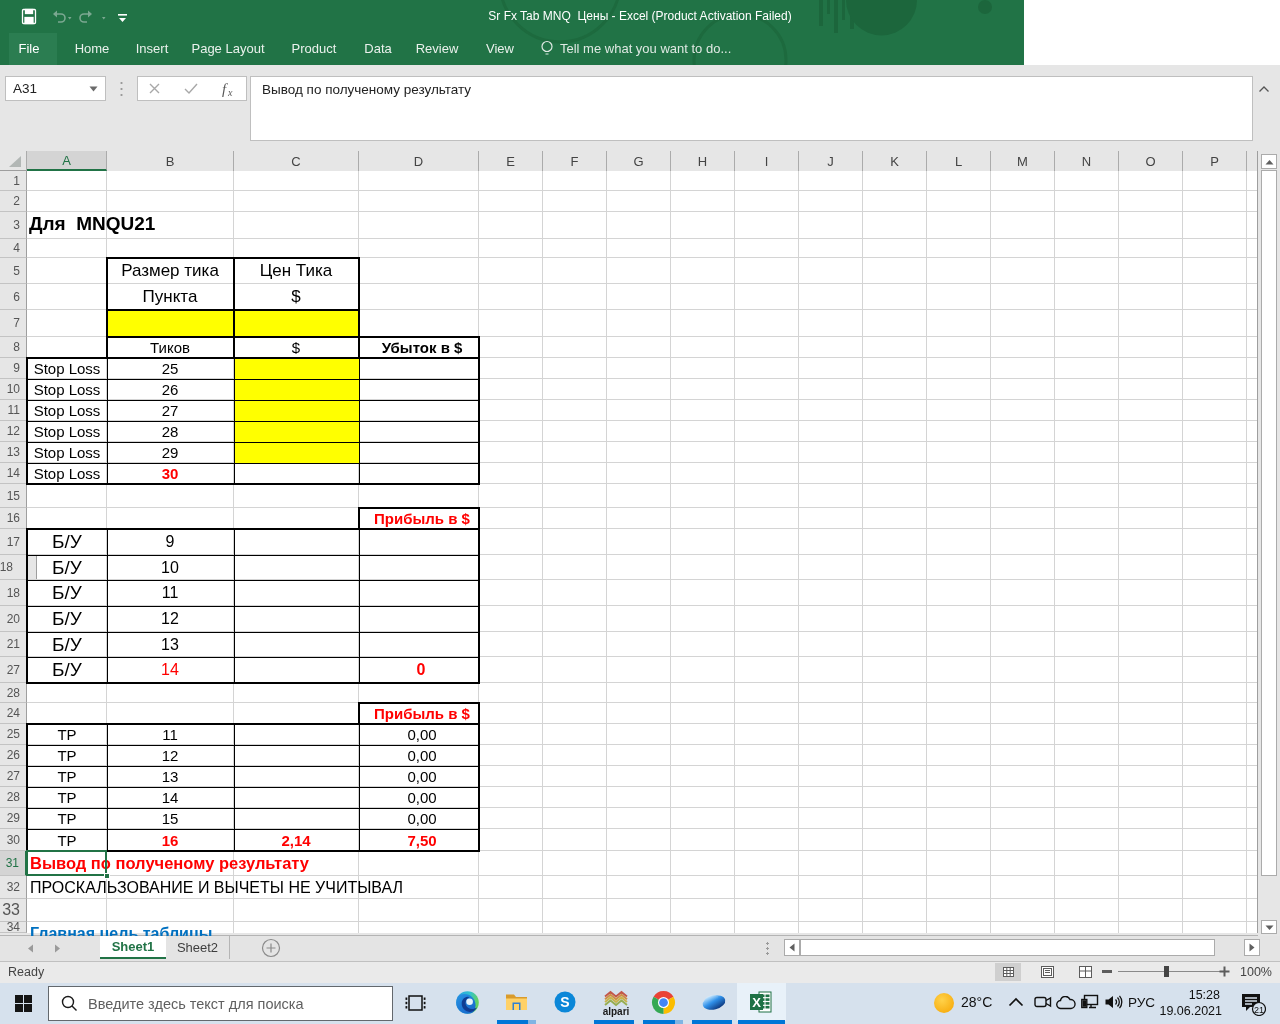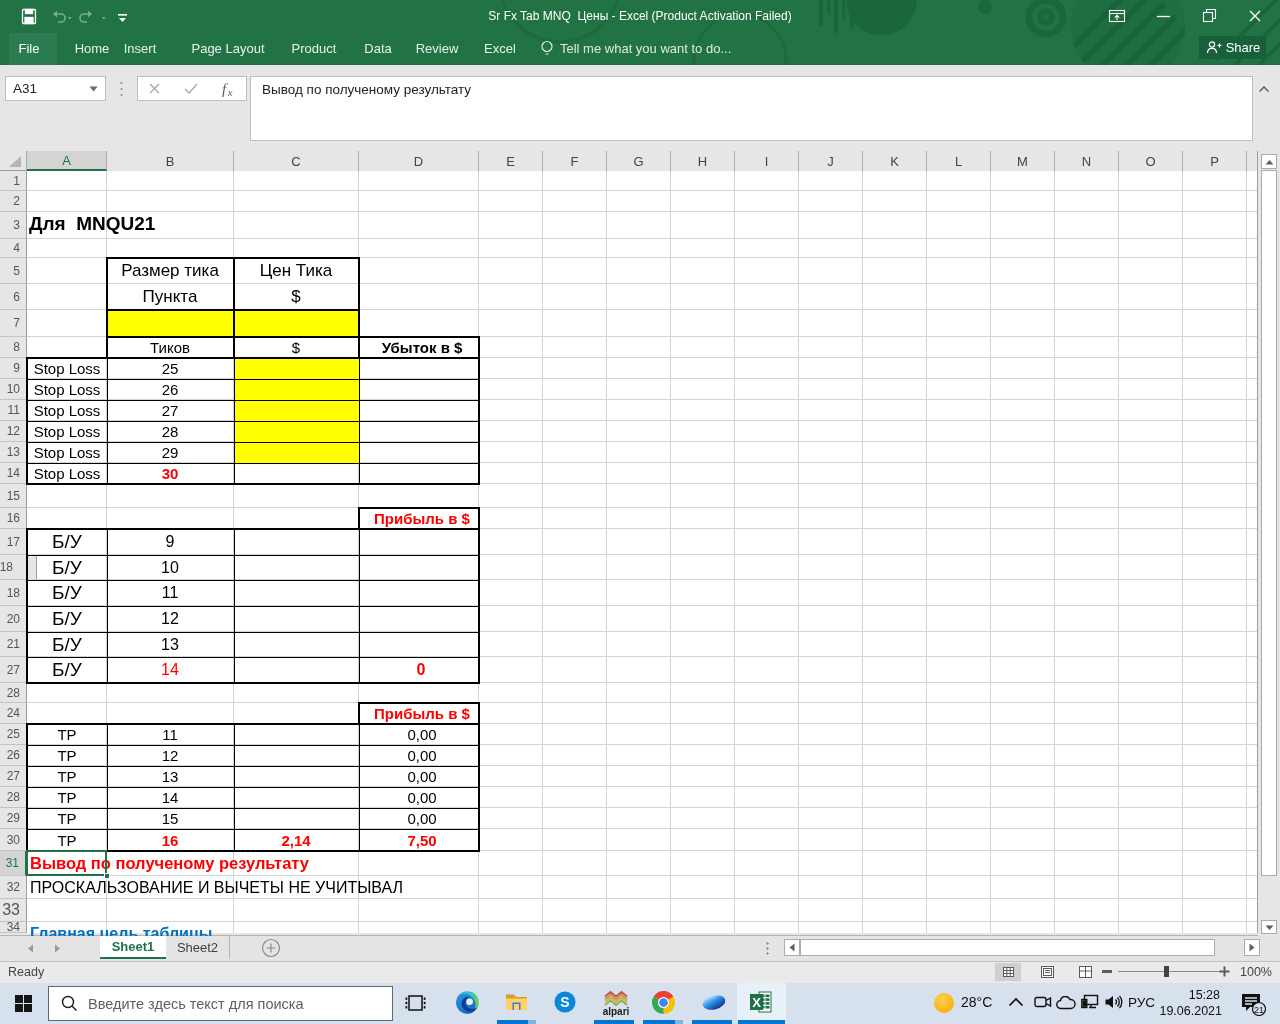--- a/index.html
+++ b/index.html
@@ -1,21 +1,21 @@
 <!DOCTYPE html>
 <html><head><meta charset="utf-8">
 <style>
 *{margin:0;padding:0;box-sizing:border-box;}
 html,body{width:1280px;height:1024px;overflow:hidden;}
 body{font-family:"Liberation Sans",sans-serif;position:relative;background:#fff;}
 .abs{position:absolute;}
 .ctr{display:flex;align-items:center;justify-content:center;}
 </style></head><body>
 
-<div class="abs" style="left:0;top:0;width:1280px;height:65px;background:#217346;overflow:hidden;">
+<div class="abs" style="left:0;top:0;width:1024px;height:65px;background:#217346;overflow:hidden;">
 <svg class="abs" style="left:0;top:0;" width="1280" height="65" viewBox="0 0 1280 65">
 <defs>
         <clipPath id="cc">
           <circle cx="1128" cy="27" r="57"></circle>
         </clipPath>
       </defs>
 <g fill="none" stroke="#1d6a3e" stroke-width="3">
 <circle cx="560" cy="-18" r="60"></circle>
         <circle cx="740" cy="60" r="46"></circle>
       </g>
@@ -73,26 +73,26 @@
 <path d="M17 20 v-4.2 M14.8 17.6 l2.2 -2.2 2.2 2.2"></path>
 <line x1="57" y1="16.5" x2="70" y2="16.5" stroke-width="1.3"></line>
 <rect x="103.5" y="12.5" width="9" height="9"></rect>
 <path d="M106.5 12.5 v-3 h9 v9 h-3"></path>
 <path d="M150 11 l10 10 M160 11 l-10 10" stroke-width="1.3"></path>
 </g>
     </svg>
 <div class="abs" style="left:9px;top:33px;width:48px;height:32px;background:#2b7d51;"></div>
 <div class="abs" style="left:-26px;top:33px;width:110px;height:30px;display:flex;align-items:center;justify-content:center;color:#fff;font-size:13px;">File</div>
 <div class="abs" style="left:37px;top:33px;width:110px;height:30px;display:flex;align-items:center;justify-content:center;color:#eaf1ec;font-size:13px;">Home</div>
-<div class="abs" style="left:85px;top:33px;width:110px;height:30px;display:flex;align-items:center;justify-content:center;color:#eaf1ec;font-size:13px;">Insert</div>
+<div class="abs" style="left:97px;top:33px;width:110px;height:30px;display:flex;align-items:center;justify-content:center;color:#eaf1ec;font-size:13px;">Insert</div>
 <div class="abs" style="left:173px;top:33px;width:110px;height:30px;display:flex;align-items:center;justify-content:center;color:#eaf1ec;font-size:13px;">Page Layout</div>
 <div class="abs" style="left:259px;top:33px;width:110px;height:30px;display:flex;align-items:center;justify-content:center;color:#eaf1ec;font-size:13px;">Product</div>
 <div class="abs" style="left:323px;top:33px;width:110px;height:30px;display:flex;align-items:center;justify-content:center;color:#eaf1ec;font-size:13px;">Data</div>
 <div class="abs" style="left:382px;top:33px;width:110px;height:30px;display:flex;align-items:center;justify-content:center;color:#eaf1ec;font-size:13px;">Review</div>
-<div class="abs" style="left:445px;top:33px;width:110px;height:30px;display:flex;align-items:center;justify-content:center;color:#eaf1ec;font-size:13px;">Excel</div>
+<div class="abs" style="left:445px;top:33px;width:110px;height:30px;display:flex;align-items:center;justify-content:center;color:#eaf1ec;font-size:13px;">View</div>
 <svg class="abs" style="left:538px;top:39px;" width="18" height="20" viewBox="0 0 18 20">
 <g fill="none" stroke="#dfe9e3" stroke-width="1.2">
 <circle cx="9" cy="7.5" r="5"></circle>
         <path d="M7 12.5 h4 M7.5 15 h3"></path>
       </g>
     </svg>
 <div class="abs" style="left:560px;top:33px;height:30px;display:flex;align-items:center;color:#dfe9e3;font-size:13px;">Tell me what you want to do...</div>
 <div class="abs" style="left:1199px;top:36px;width:67px;height:23px;background:#17603a;display:flex;align-items:center;justify-content:center;color:#fff;font-size:13px;">
 <svg width="17" height="15" viewBox="0 0 17 15" style="margin-right:4px;">
         <g fill="none" stroke="#fff" stroke-width="1.2">

